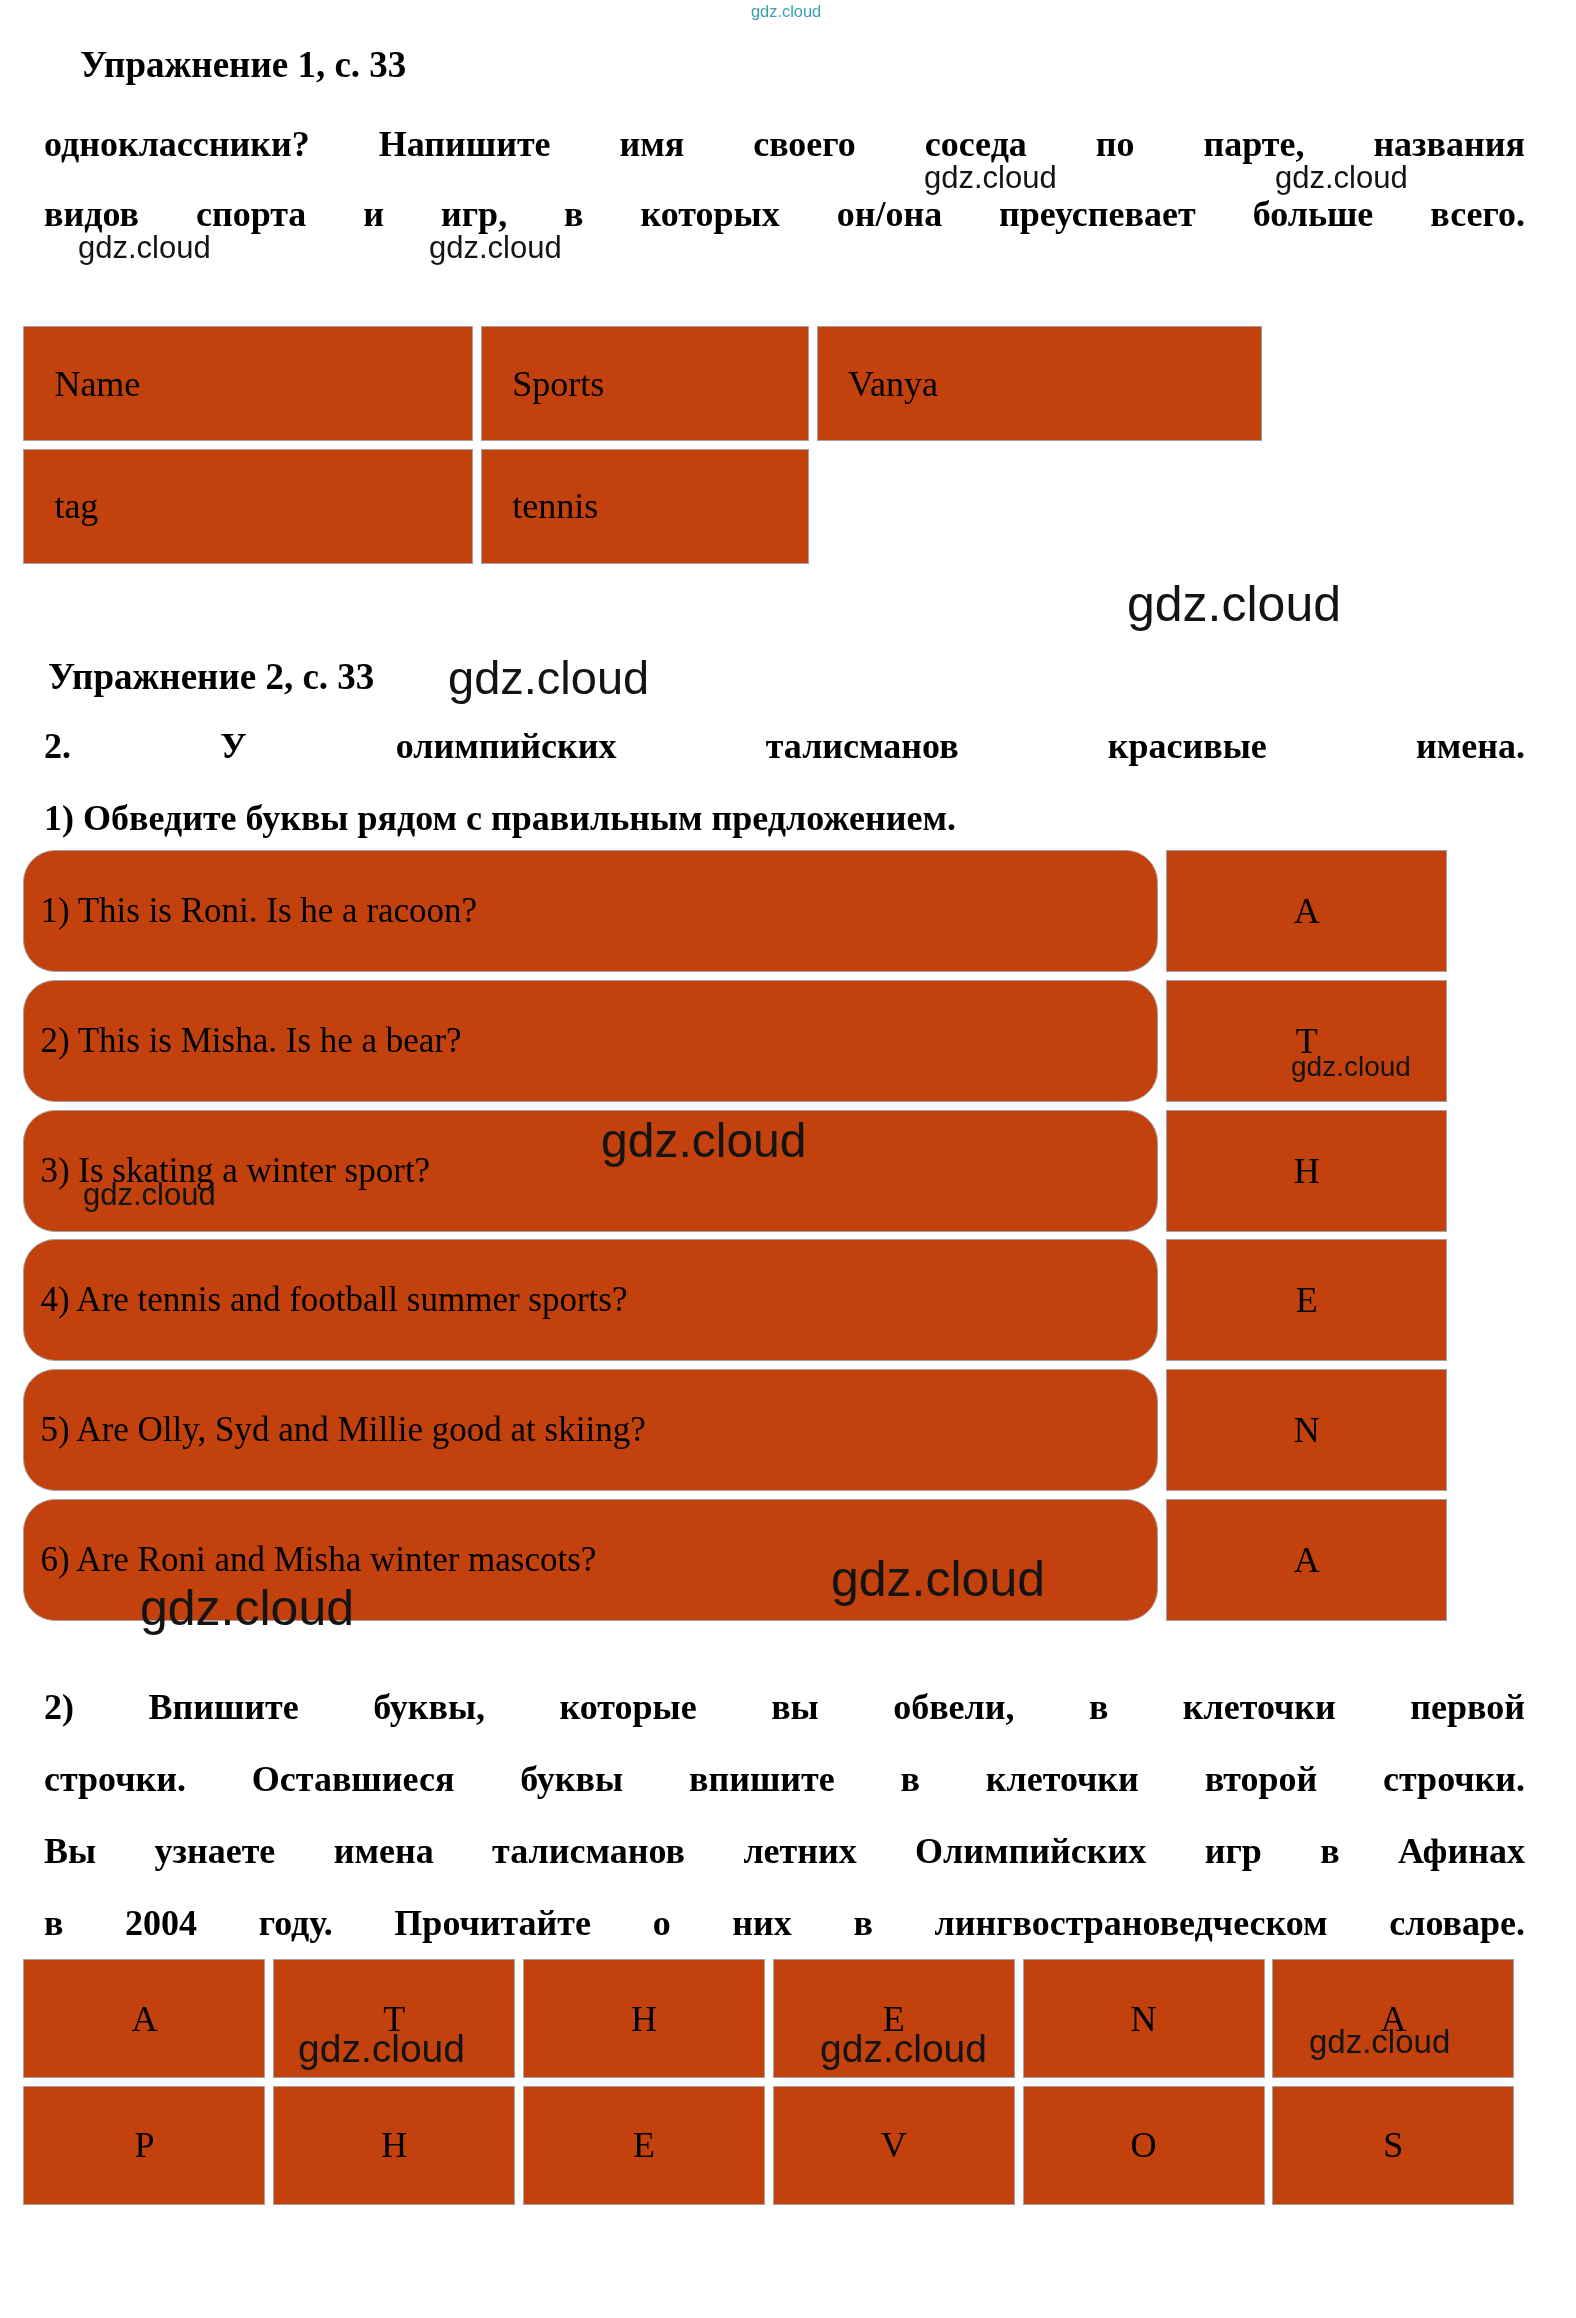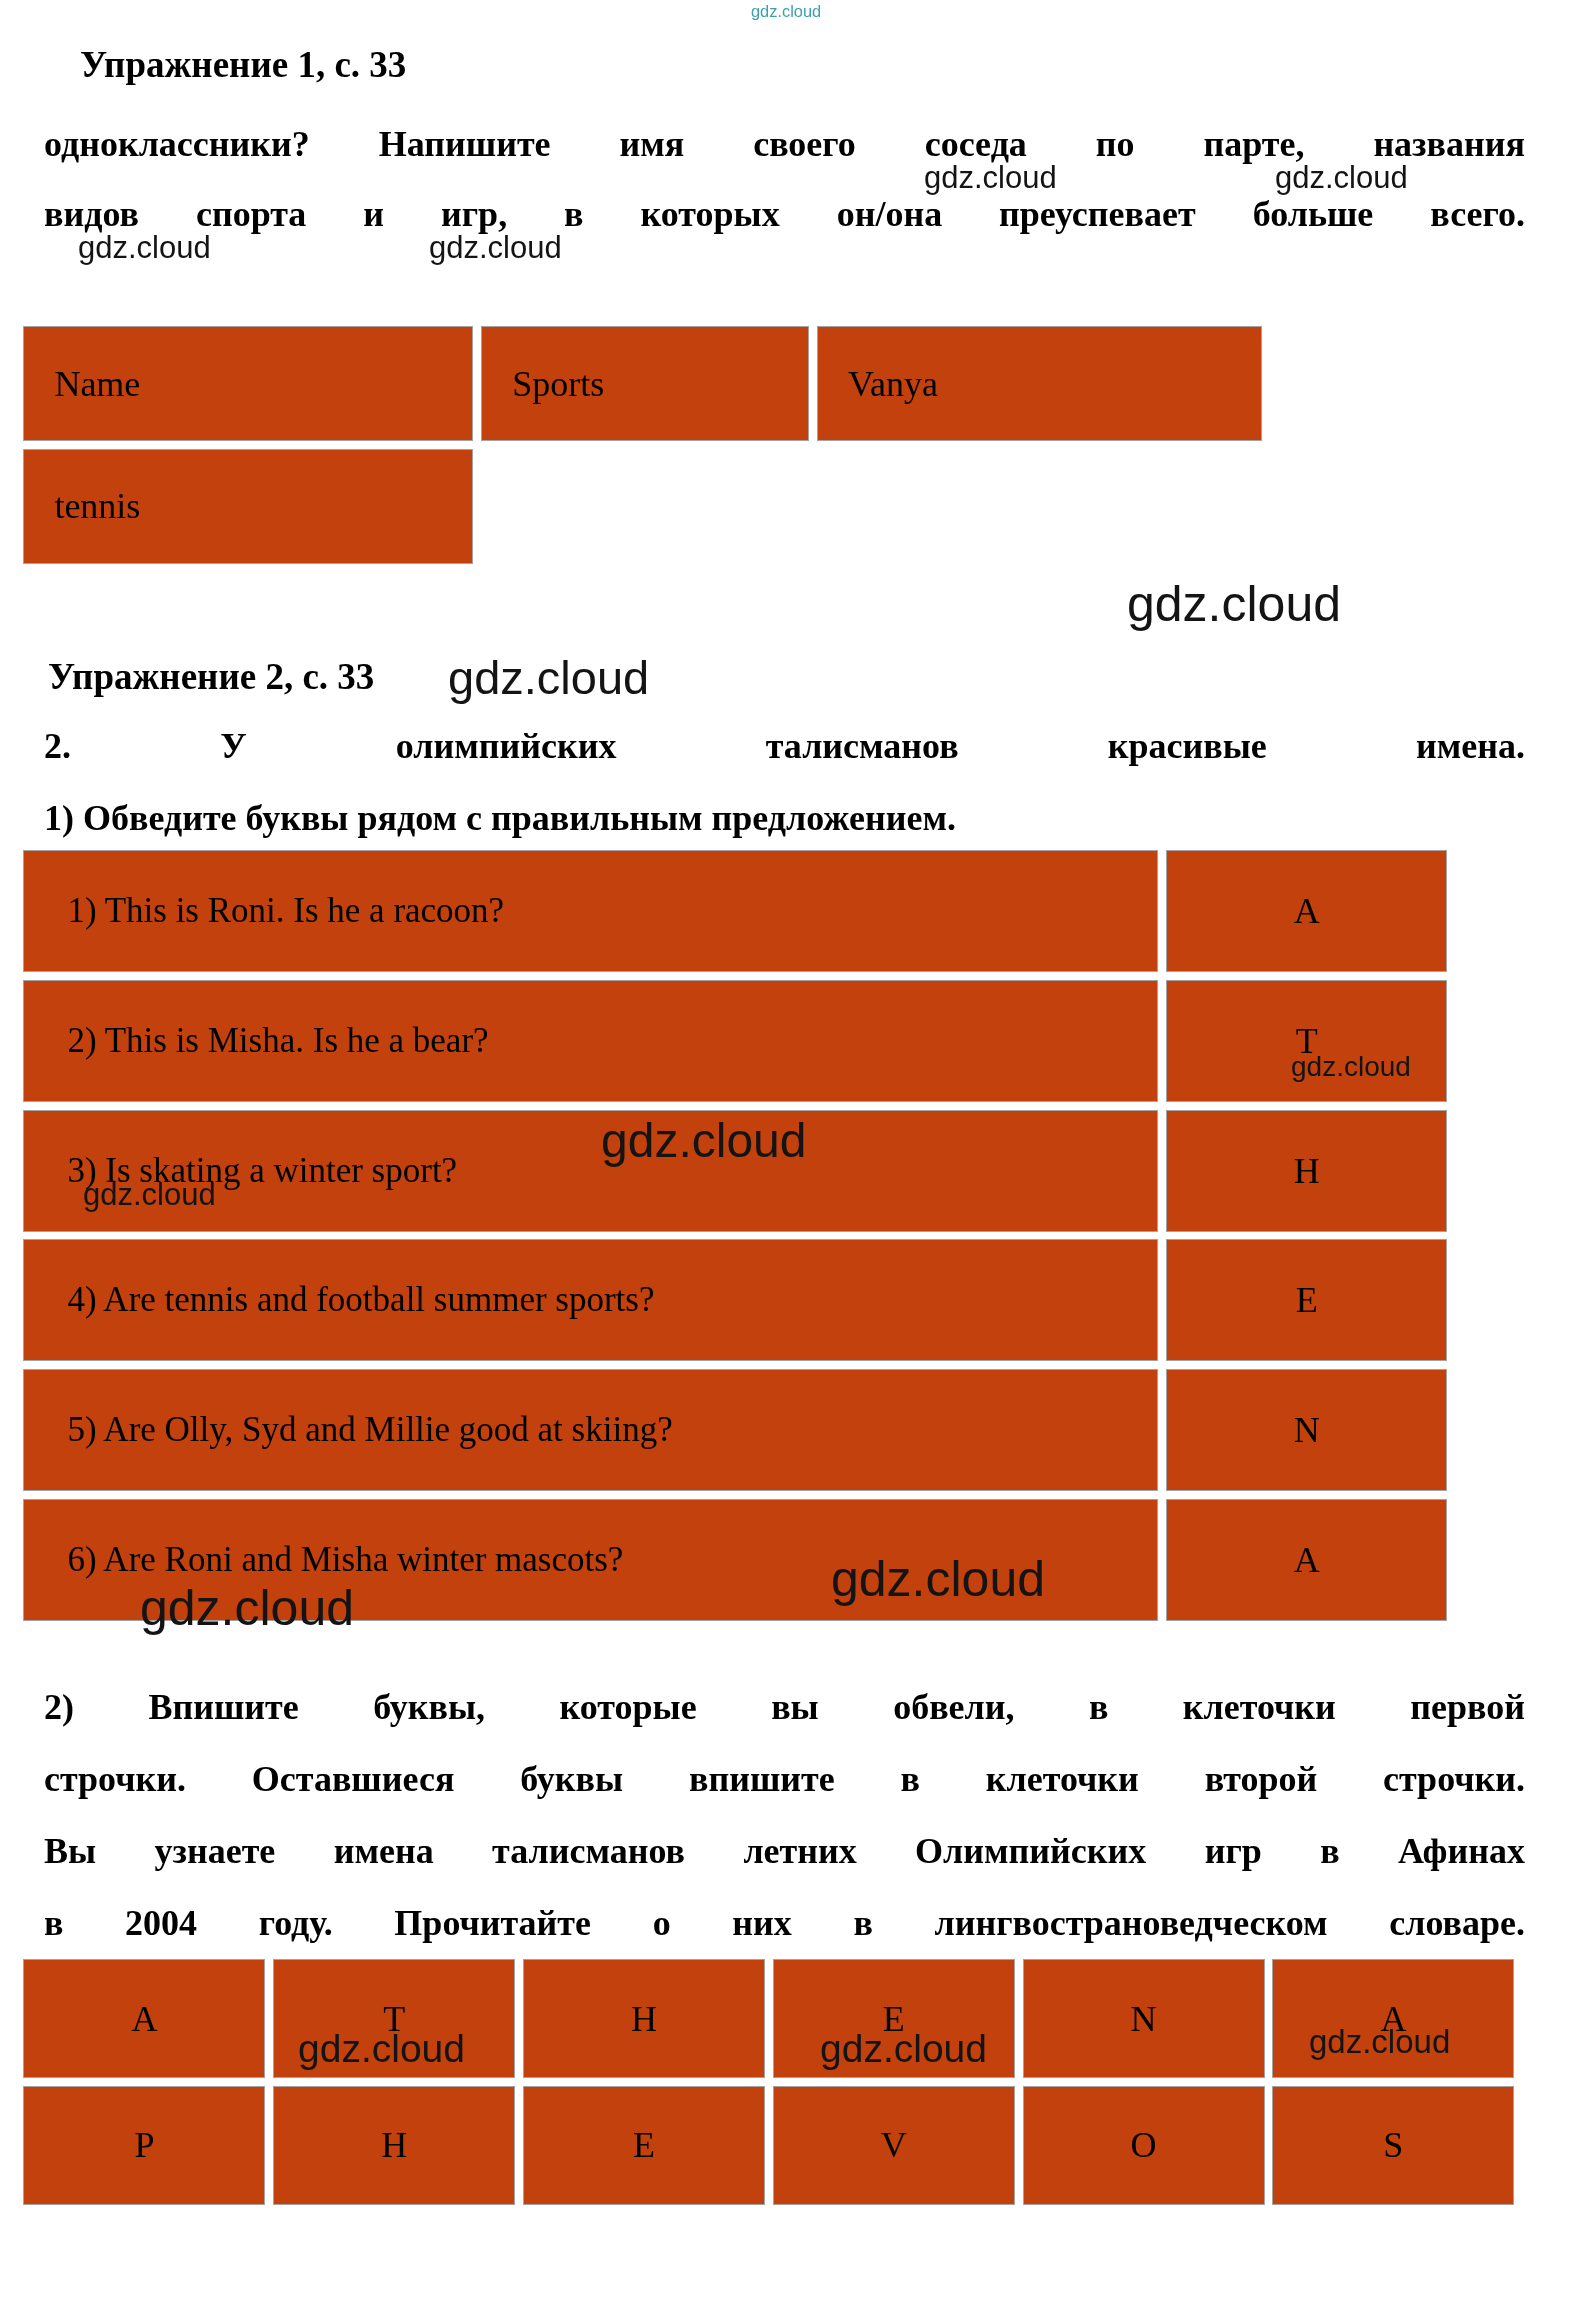--- a/index.html
+++ b/index.html
@@ -29,21 +29,21 @@
 
   
   .cell { border:1.6px solid #a3a3a3; background:#c2410c; display:flex; align-items:center; font-size:36px; }
 
   #table1 { left:23.4px; top:326px; display:grid;
             grid-template-columns:450px 328px 445px; grid-auto-rows:115px; gap:7.8px; }
   #table1 .cell { padding-left:30px; }
 
   #table2 { left:23.4px; top:850px; display:grid;
             grid-template-columns:1135px 281px; grid-auto-rows:122px; gap:7.8px; }
-  #table2 .q { padding-left:43px; font-size:35px; }
+  #table2 .q { padding-left:16px; font-size:35px;border-radius:32px; }
   #table2 .l { justify-content:center; padding-left:0; }
 
   #table3 { left:23.4px; top:1959px; display:grid;
             grid-template-columns:repeat(6,242px); grid-auto-rows:119px; gap:7.8px; }
   #table3 .cell { justify-content:center; }
 
   
   .wm { position:absolute; font-family:"Liberation Sans", sans-serif; color:#141414;
         white-space:nowrap; line-height:1; }
   .wm-top  { left:751px;  top:3.1px;    font-size:16.4px; color:#3da0ae; }
@@ -69,20 +69,21 @@
 
 <div class="abs" id="para1">
   <div class="pline">одноклассники? Напишите имя своего соседа по парте, названия</div>
   <div class="pline">видов спорта и игр, в которых он/она преуспевает больше всего.</div>
 </div>
 
 <div class="abs" id="table1">
   <div class="cell">Name</div>
   <div class="cell">Sports</div>
   <div class="cell">Vanya</div>
+  <div class="cell">tag</div>
   <div class="cell">tennis</div>
 </div>
 
 <div class="abs heading" id="heading2">Упражнение 2, с. 33</div>
 
 <div class="abs" id="intro2">2. У олимпийских талисманов красивые имена.</div>
 
 <div class="abs" id="part1-label">1) Обведите буквы рядом с правильным предложением.</div>
 
 <div class="abs" id="table2">

